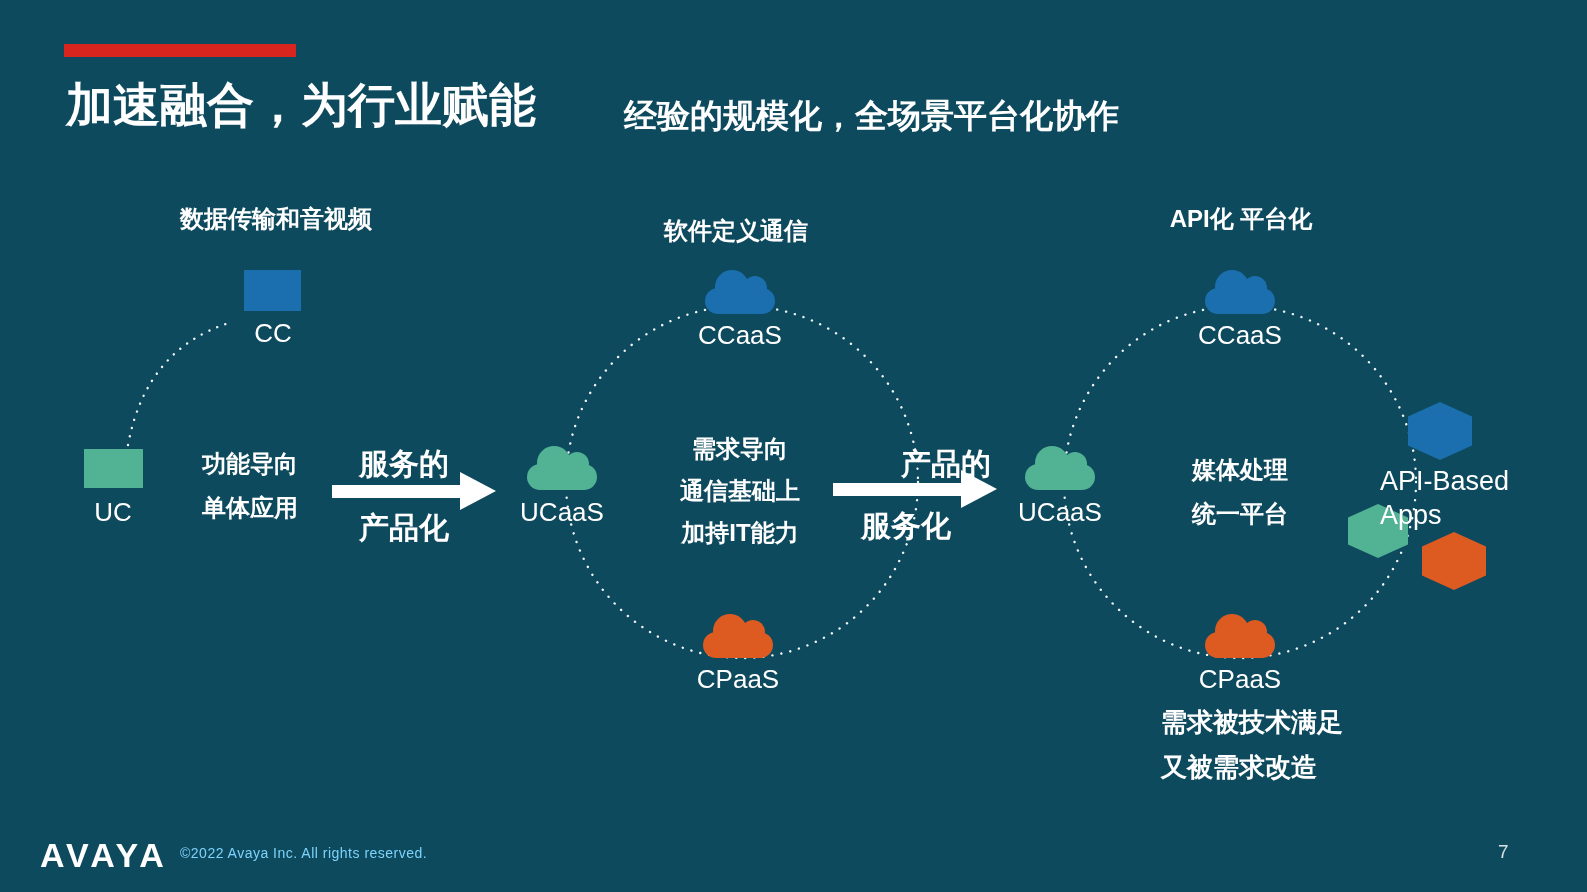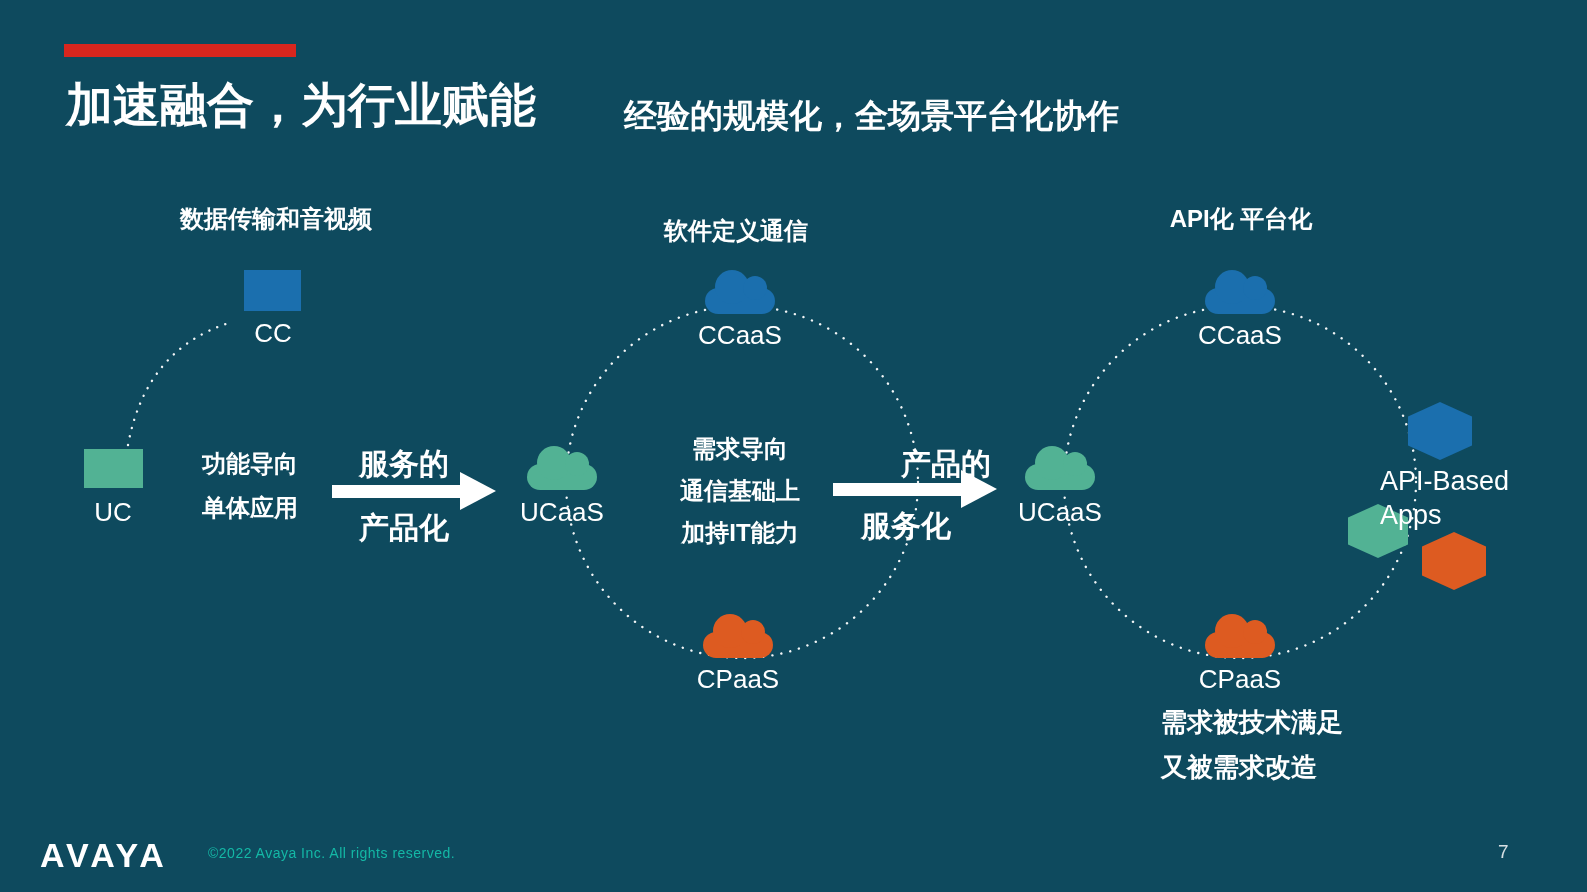--- a/index.html
+++ b/index.html
@@ -69,21 +69,21 @@
   .hex-blue   { left: 1408px; top: 402px; width: 64px; height: 58px; background: #1b6fae; }
   .hex-teal   { left: 1348px; top: 504px; width: 60px; height: 54px; background: #52b294; }
   .hex-orange { left: 1422px; top: 532px; width: 64px; height: 58px; background: #dd5b21; }
   .api-label { left: 1380px; top: 464px; width: 145px; font-size: 27px; line-height: 34px; }
 
   
   .bottom-lines { top: 700px; font-size: 26px; font-weight: bold; line-height: 45px; text-align: left; white-space: nowrap; }
 
   
   .logo { left: 40px; top: 836px; font-size: 34px; font-weight: bold; letter-spacing: 4px; }
-  .copyright { left: 180px; top: 845px; font-size: 14px; color: #14b8a6; letter-spacing: 0.5px; margin-left: 28px; }
+  .copyright { left: 180px; top: 845px; font-size: 14px; color: #7dd3fc; letter-spacing: 0.5px; }
   .page-number { left: 1498px; top: 841px; font-size: 19px; color: #d7e0e4; }
 </style>
 </head>
 <body>
 
 <div class="slide">
 
   <svg class="arcs" width="1587" height="892" viewBox="0 0 1587 892">
     <path d="M128,445 Q146,348 232,322" fill="none" stroke="#ffffff" stroke-width="2.4" stroke-dasharray="0.1 8.5" stroke-linecap="round" opacity="0.95"></path>
     <circle cx="742" cy="482" r="176" fill="none" stroke="#ffffff" stroke-width="2.4" stroke-dasharray="0.1 9" stroke-linecap="round" opacity="0.95"></circle>
@@ -132,20 +132,24 @@
     <div class="head"></div>
   </div>
   <div class="abs cx arrow-label" style="left:906px; top:506px;">服务化</div>
 
   <div class="cloud cloud-blue" style="left:1205px; top:288px;"></div>
   <div class="abs cx node-label" style="left:1240px; top:320px;">CCaaS</div>
   <div class="cloud cloud-teal" style="left:1025px; top:464px;"></div>
   <div class="abs cx node-label" style="left:1060px; top:497px;">UCaaS</div>
   <div class="cloud cloud-orange" style="left:1205px; top:632px;"></div>
   <div class="abs cx node-label" style="left:1240px; top:664px;">CPaaS</div>
+  <div class="abs cx desc" style="left:1240px; top:448px;">
+    <div>媒体处理</div>
+    <div>统一平台</div>
+  </div>
 
   <div class="hex hex-blue"></div>
   <div class="hex hex-teal"></div>
   <div class="hex hex-orange"></div>
   <div class="abs api-label">API-Based Apps</div>
 
   <div class="abs cx bottom-lines" style="left:1252px;">
     <div>需求被技术满足</div>
     <div>又被需求改造</div>
   </div>

